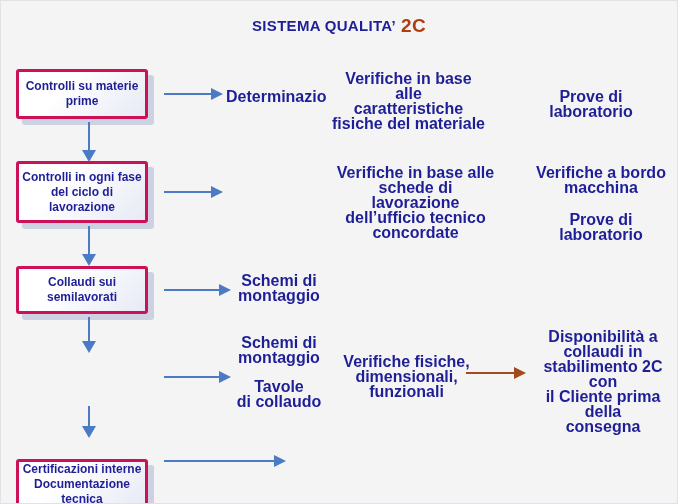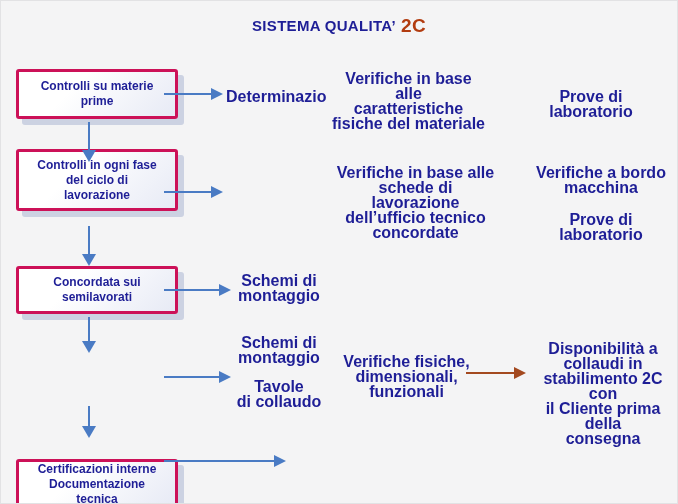--- a/index.html
+++ b/index.html
@@ -20,21 +20,21 @@
   }
   .title{
     position:absolute;top:14px;left:0;width:100%;text-align:center;
     font-weight:bold;color:var(--navy);font-size:15px;line-height:22px;
     letter-spacing:.3px;
   }
   .title .accent{
     color:var(--accent-red);font-size:19px;margin-left:5px;vertical-align:-1px;
   }
   .fbox{
-    position:absolute;left:15px;width:162px;
+    position:absolute;left:15px;width:132px;
     border:3px solid var(--box-border);border-radius:3px;
     background:linear-gradient(135deg,#ffffff 35%,#e7eaf5 100%);
     box-shadow:6px 6px 0 var(--shadow);
     display:flex;align-items:center;justify-content:center;
     text-align:center;color:var(--navy);font-weight:bold;
     font-size:12px;line-height:15px;white-space:pre-line;padding:2px;
   }
   .note{
     position:absolute;text-align:center;color:var(--navy);font-weight:bold;
     font-size:16px;line-height:15px;white-space:pre-line;
@@ -60,24 +60,24 @@
 <body>
 
 <div class="stage">
 
   <div class="title">
     <span>SISTEMA QUALITA’</span><span class="accent">2C</span>
   </div>
 
   <div class="fbox" style="top:68px;height:50px;">Controlli su materie
 prime</div>
-  <div class="fbox" style="top:148px;height:62px;">Controlli in ogni fase
+  <div class="fbox" style="top:160px;height:62px;">Controlli in ogni fase
 del ciclo di
 lavorazione</div>
-  <div class="fbox" style="top:265px;height:48px;">Concordata sui
+  <div class="fbox" style="top:265px;height:48px;">Collaudi sui
 semilavorati</div>
   <div class="fbox" style="top:458px;height:50px;">Certificazioni interne
 Documentazione
 tecnica</div>
 
   <div class="varrow" style="top:121px;height:28px;"></div>
   <div class="varrow" style="top:225px;height:28px;"></div>
   <div class="varrow" style="top:316px;height:24px;"></div>
   <div class="varrow" style="top:405px;height:20px;"></div>
 
@@ -105,20 +105,20 @@
   <div class="note" style="top:272px;left:228px;width:100px;">Schemi di
 montaggio</div>
 
   <div class="note" style="top:334px;left:228px;width:100px;">Schemi di
 montaggio</div>
   <div class="note" style="top:353px;left:338px;width:135px;">Verifiche fisiche,
 dimensionali,
 funzionali</div>
   <div class="note" style="top:378px;left:228px;width:100px;">Tavole
 di collaudo</div>
-  <div class="note" style="top:340px;left:527px;width:150px;">Disponibilità a
+  <div class="note" style="top:328px;left:527px;width:150px;">Disponibilità a
 collaudi in
 stabilimento 2C con
 il Cliente prima della
 consegna</div>
 
 
 </div>
 
 </body></html>

